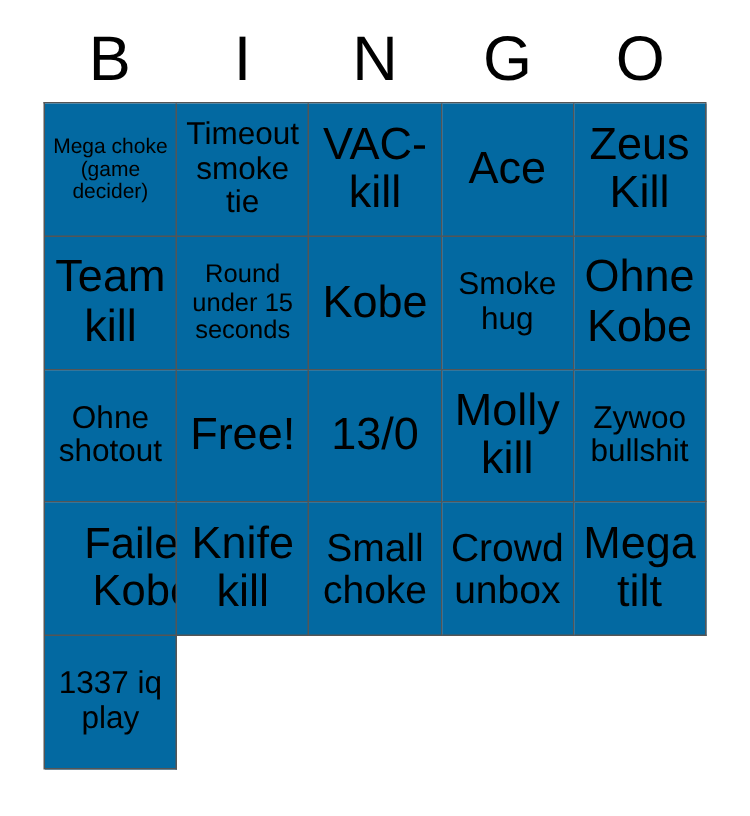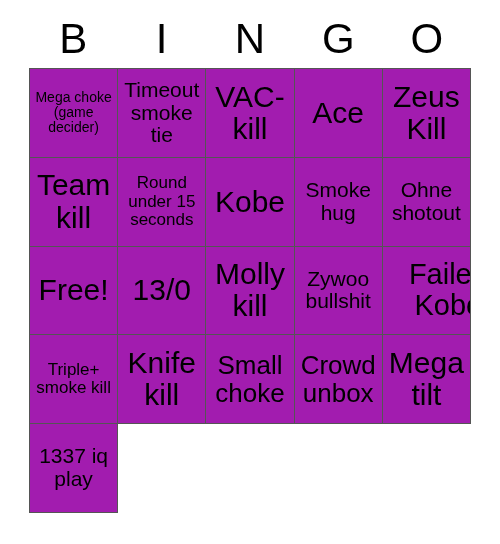--- a/index.html
+++ b/index.html
@@ -64,21 +64,21 @@
   .bingo-cell {
     box-sizing: border-box;
     border-right: 1px solid #555555;
     border-bottom: 1px solid #555555;
     display: flex;
     align-items: center;
     justify-content: center;
     text-align: center;
     padding: 1px 3px;
     overflow: hidden;
-    background: #a21caf;
+    background: #0369a1;
   }
 
   .cell-text {
     display: block;
     width: 100%;
     line-height: 1.08;
     word-wrap: break-word;
     white-space: pre-line;
   }
 
@@ -124,39 +124,39 @@
       <div class="bingo-cell">
         <span class="cell-text fs-sm">Round under 15 seconds</span>
       </div>
       <div class="bingo-cell">
         <span class="cell-text fs-xl">Kobe</span>
       </div>
       <div class="bingo-cell">
         <span class="cell-text fs-md">Smoke hug</span>
       </div>
       <div class="bingo-cell">
+        <span class="cell-text fs-xl">Ohne Kobe</span>
+      </div>
+      <div class="bingo-cell">
         <span class="cell-text fs-md">Ohne shotout</span>
       </div>
       <div class="bingo-cell">
         <span class="cell-text fs-xl">Free!</span>
       </div>
       <div class="bingo-cell">
         <span class="cell-text fs-xl">13/0</span>
       </div>
       <div class="bingo-cell">
         <span class="cell-text fs-xl">Molly kill</span>
       </div>
       <div class="bingo-cell">
         <span class="cell-text fs-md">Zywoo bullshit</span>
       </div>
       <div class="bingo-cell">
         <span class="cell-text fs-xl" style="font-size: 29px; margin-left: 44px;">Failed Kobe</span>
-      </div>
-      <div class="bingo-cell">
-        <span class="cell-text fs-sm">Triple+ smoke kill</span>
       </div>
       <div class="bingo-cell">
         <span class="cell-text fs-xl">Knife kill</span>
       </div>
       <div class="bingo-cell">
         <span class="cell-text fs-lg">Small choke</span>
       </div>
       <div class="bingo-cell">
         <span class="cell-text fs-lg">Crowd unbox</span>
       </div>

